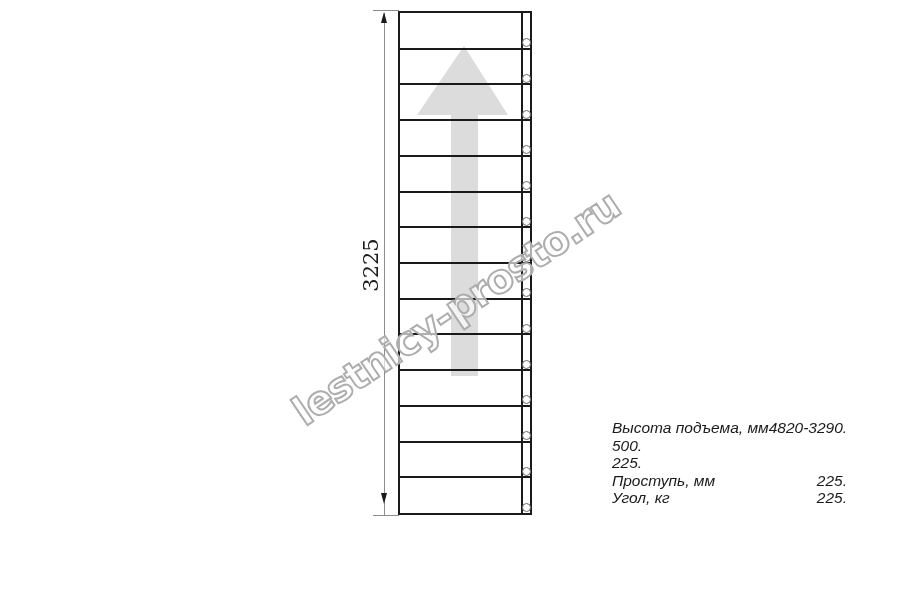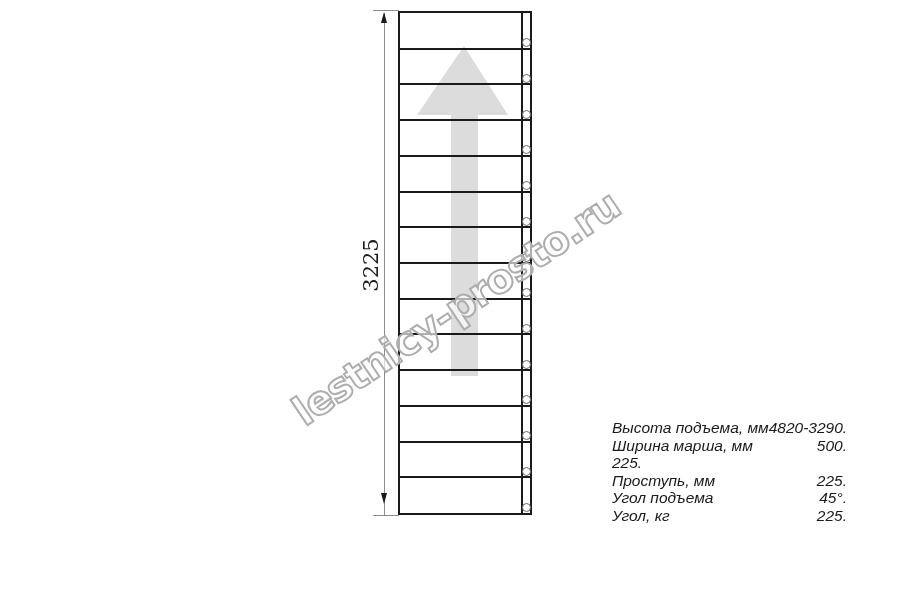--- a/index.html
+++ b/index.html
@@ -137,33 +137,28 @@
   <svg class="watermark-layer" viewBox="0 0 900 600" xmlns="http://www.w3.org/2000/svg">
     <text class="watermark-text" x="456" y="308" text-anchor="middle" dominant-baseline="central" transform="rotate(-34 456 308)">lestnicy-prosto.ru</text>
   </svg>
 
   <div class="specs">
     <div class="spec-row">
       <span class="spec-label">Высота подъема, мм</span>
       <span class="spec-value">4820-3290.</span>
     </div>
     <div class="spec-row">
-      <span class="spec-label">Ширина марша, мм</span>
       <span class="spec-value">500.</span>
     </div>
     <div class="spec-row">
       <span class="spec-value">225.</span>
     </div>
     <div class="spec-row">
       <span class="spec-label">Проступь, мм</span>
       <span class="spec-value">225.</span>
     </div>
     <div class="spec-row">
-      <span class="spec-label">Угол подъема</span>
-      <span class="spec-value">45°.</span>
-    </div>
-    <div class="spec-row">
       <span class="spec-label">Угол, кг</span>
       <span class="spec-value">225.</span>
     </div>
   </div>
 
 </div>
 
 </body></html>

